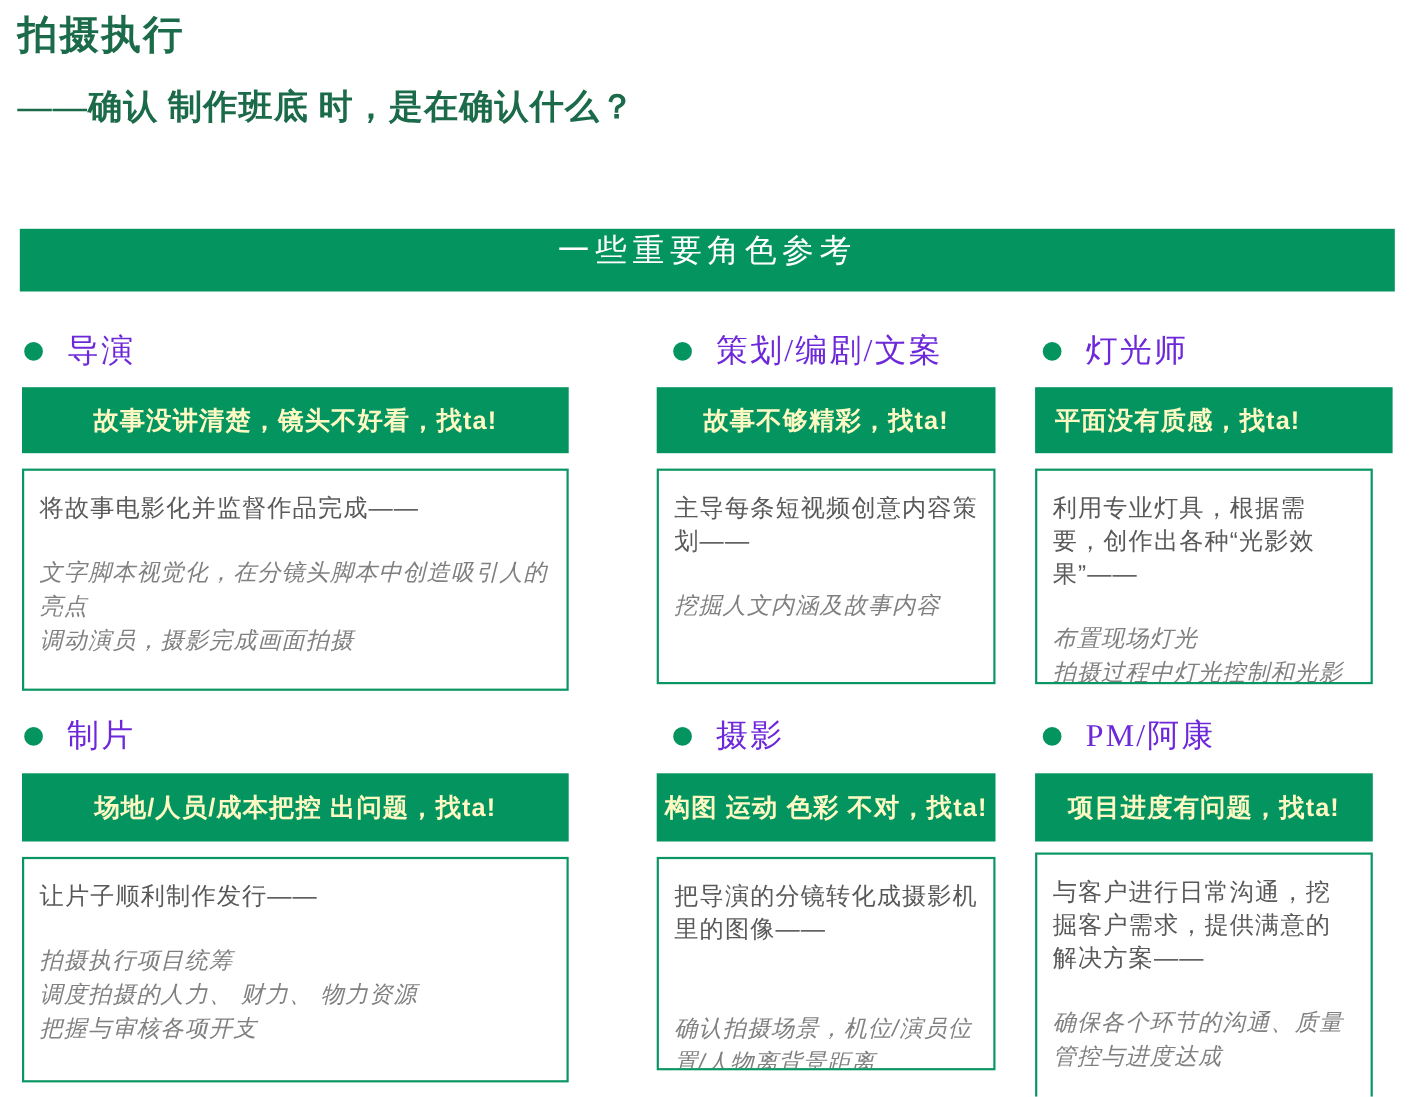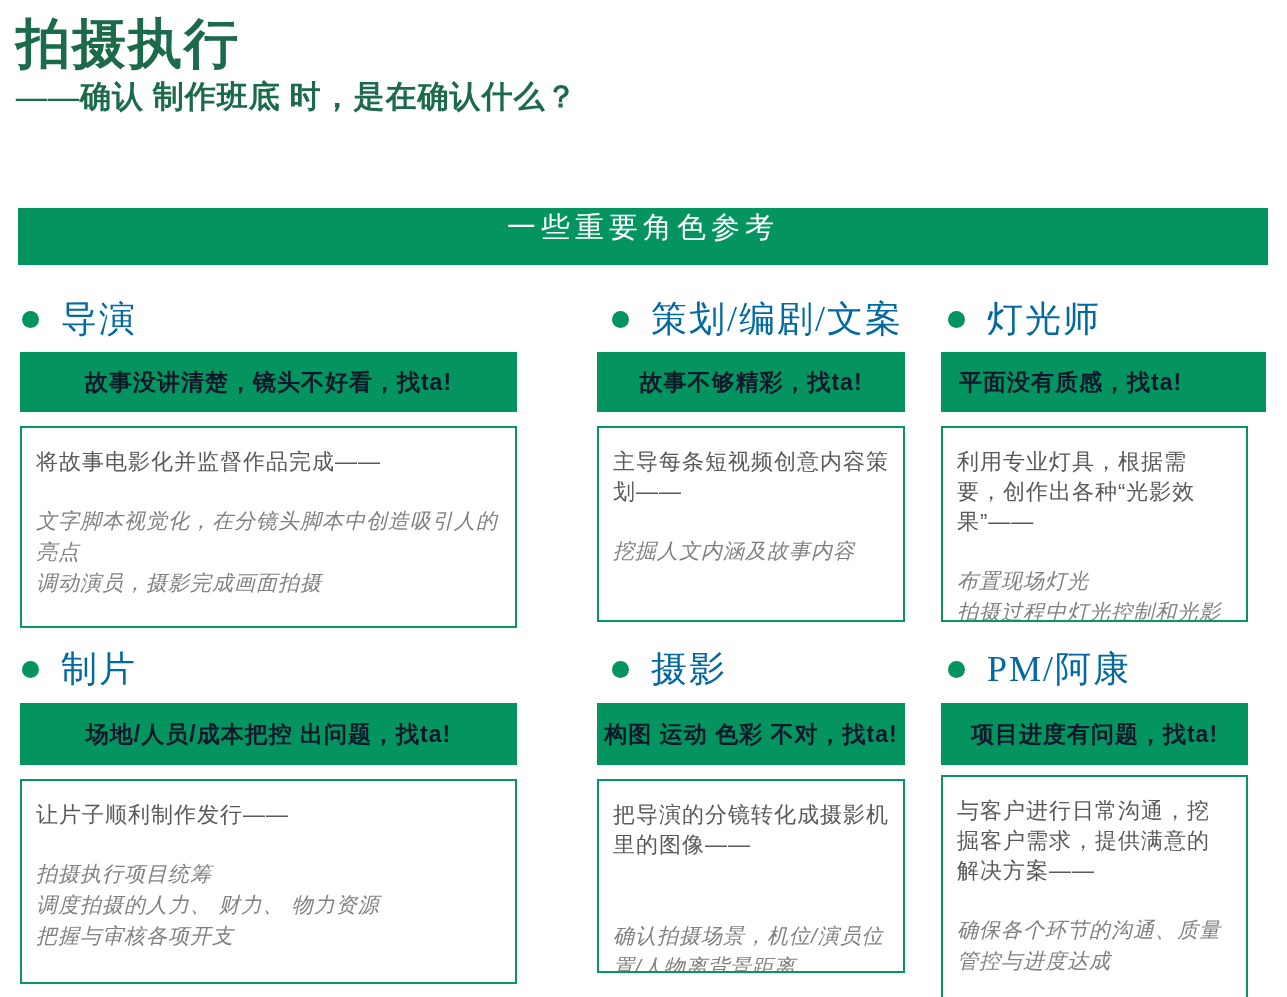--- a/index.html
+++ b/index.html
@@ -4,43 +4,43 @@
 <style>
   html,body{margin:0;padding:0;background:#ffffff;}
   #slide{
     position:relative;width:1287px;height:997px;background:#ffffff;overflow:hidden;
     font-family:"Liberation Sans","DejaVu Sans",sans-serif;
   }
   
   .page-title{
     position:absolute;left:16px;top:8px;
     font-family:"Liberation Serif","DejaVu Serif",serif;
-    font-size:54px;font-weight:600;color:#1b6b4a;letter-spacing:2px;white-space:nowrap;
+    font-size:36px;font-weight:600;color:#1b6b4a;letter-spacing:2px;white-space:nowrap;
   }
   .page-subtitle{
     position:absolute;left:16px;top:76px;
     font-family:"Liberation Serif","DejaVu Serif",serif;
     font-size:31px;font-weight:700;color:#1b6b4a;letter-spacing:1px;white-space:nowrap;
   }
   
   .banner{
     position:absolute;left:18px;top:208px;width:1250px;height:57px;
     background:#03945f;display:flex;justify-content:center;
   }
   .banner-text{color:#ffffff;font-size:29px;letter-spacing:5px;font-weight:400;}
   
   .card{position:absolute;}
   .card-header{position:absolute;left:0;top:0;display:flex;align-items:center;height:38px;}
   .bullet{width:17px;height:17px;border-radius:50%;background:#03945f;flex:0 0 auto;}
   .role-name{
     margin-left:22px;font-family:"Liberation Serif","DejaVu Serif",serif;
-    font-size:36px;color:#0369a1;letter-spacing:2px;white-space:nowrap;
+    font-size:29px;color:#6d28d9;letter-spacing:2px;white-space:nowrap;
   }
   .tagline{
-    position:absolute;left:0;background:#03945f;color:#0f172a;
+    position:absolute;left:0;background:#03945f;color:#fef9c3;
     display:flex;align-items:center;justify-content:center;
     font-size:23px;font-weight:700;letter-spacing:1px;white-space:nowrap;overflow:hidden;
   }
   .tagline.align-left{justify-content:flex-start;padding-left:18px;}
   .bodybox{
     position:absolute;left:0;background:#ffffff;border:2px solid #0a9663;
     box-sizing:border-box;padding:19px 14px;overflow:hidden;
   }
   .lead{
     font-size:22px;color:#595959;line-height:30px;letter-spacing:1px;

